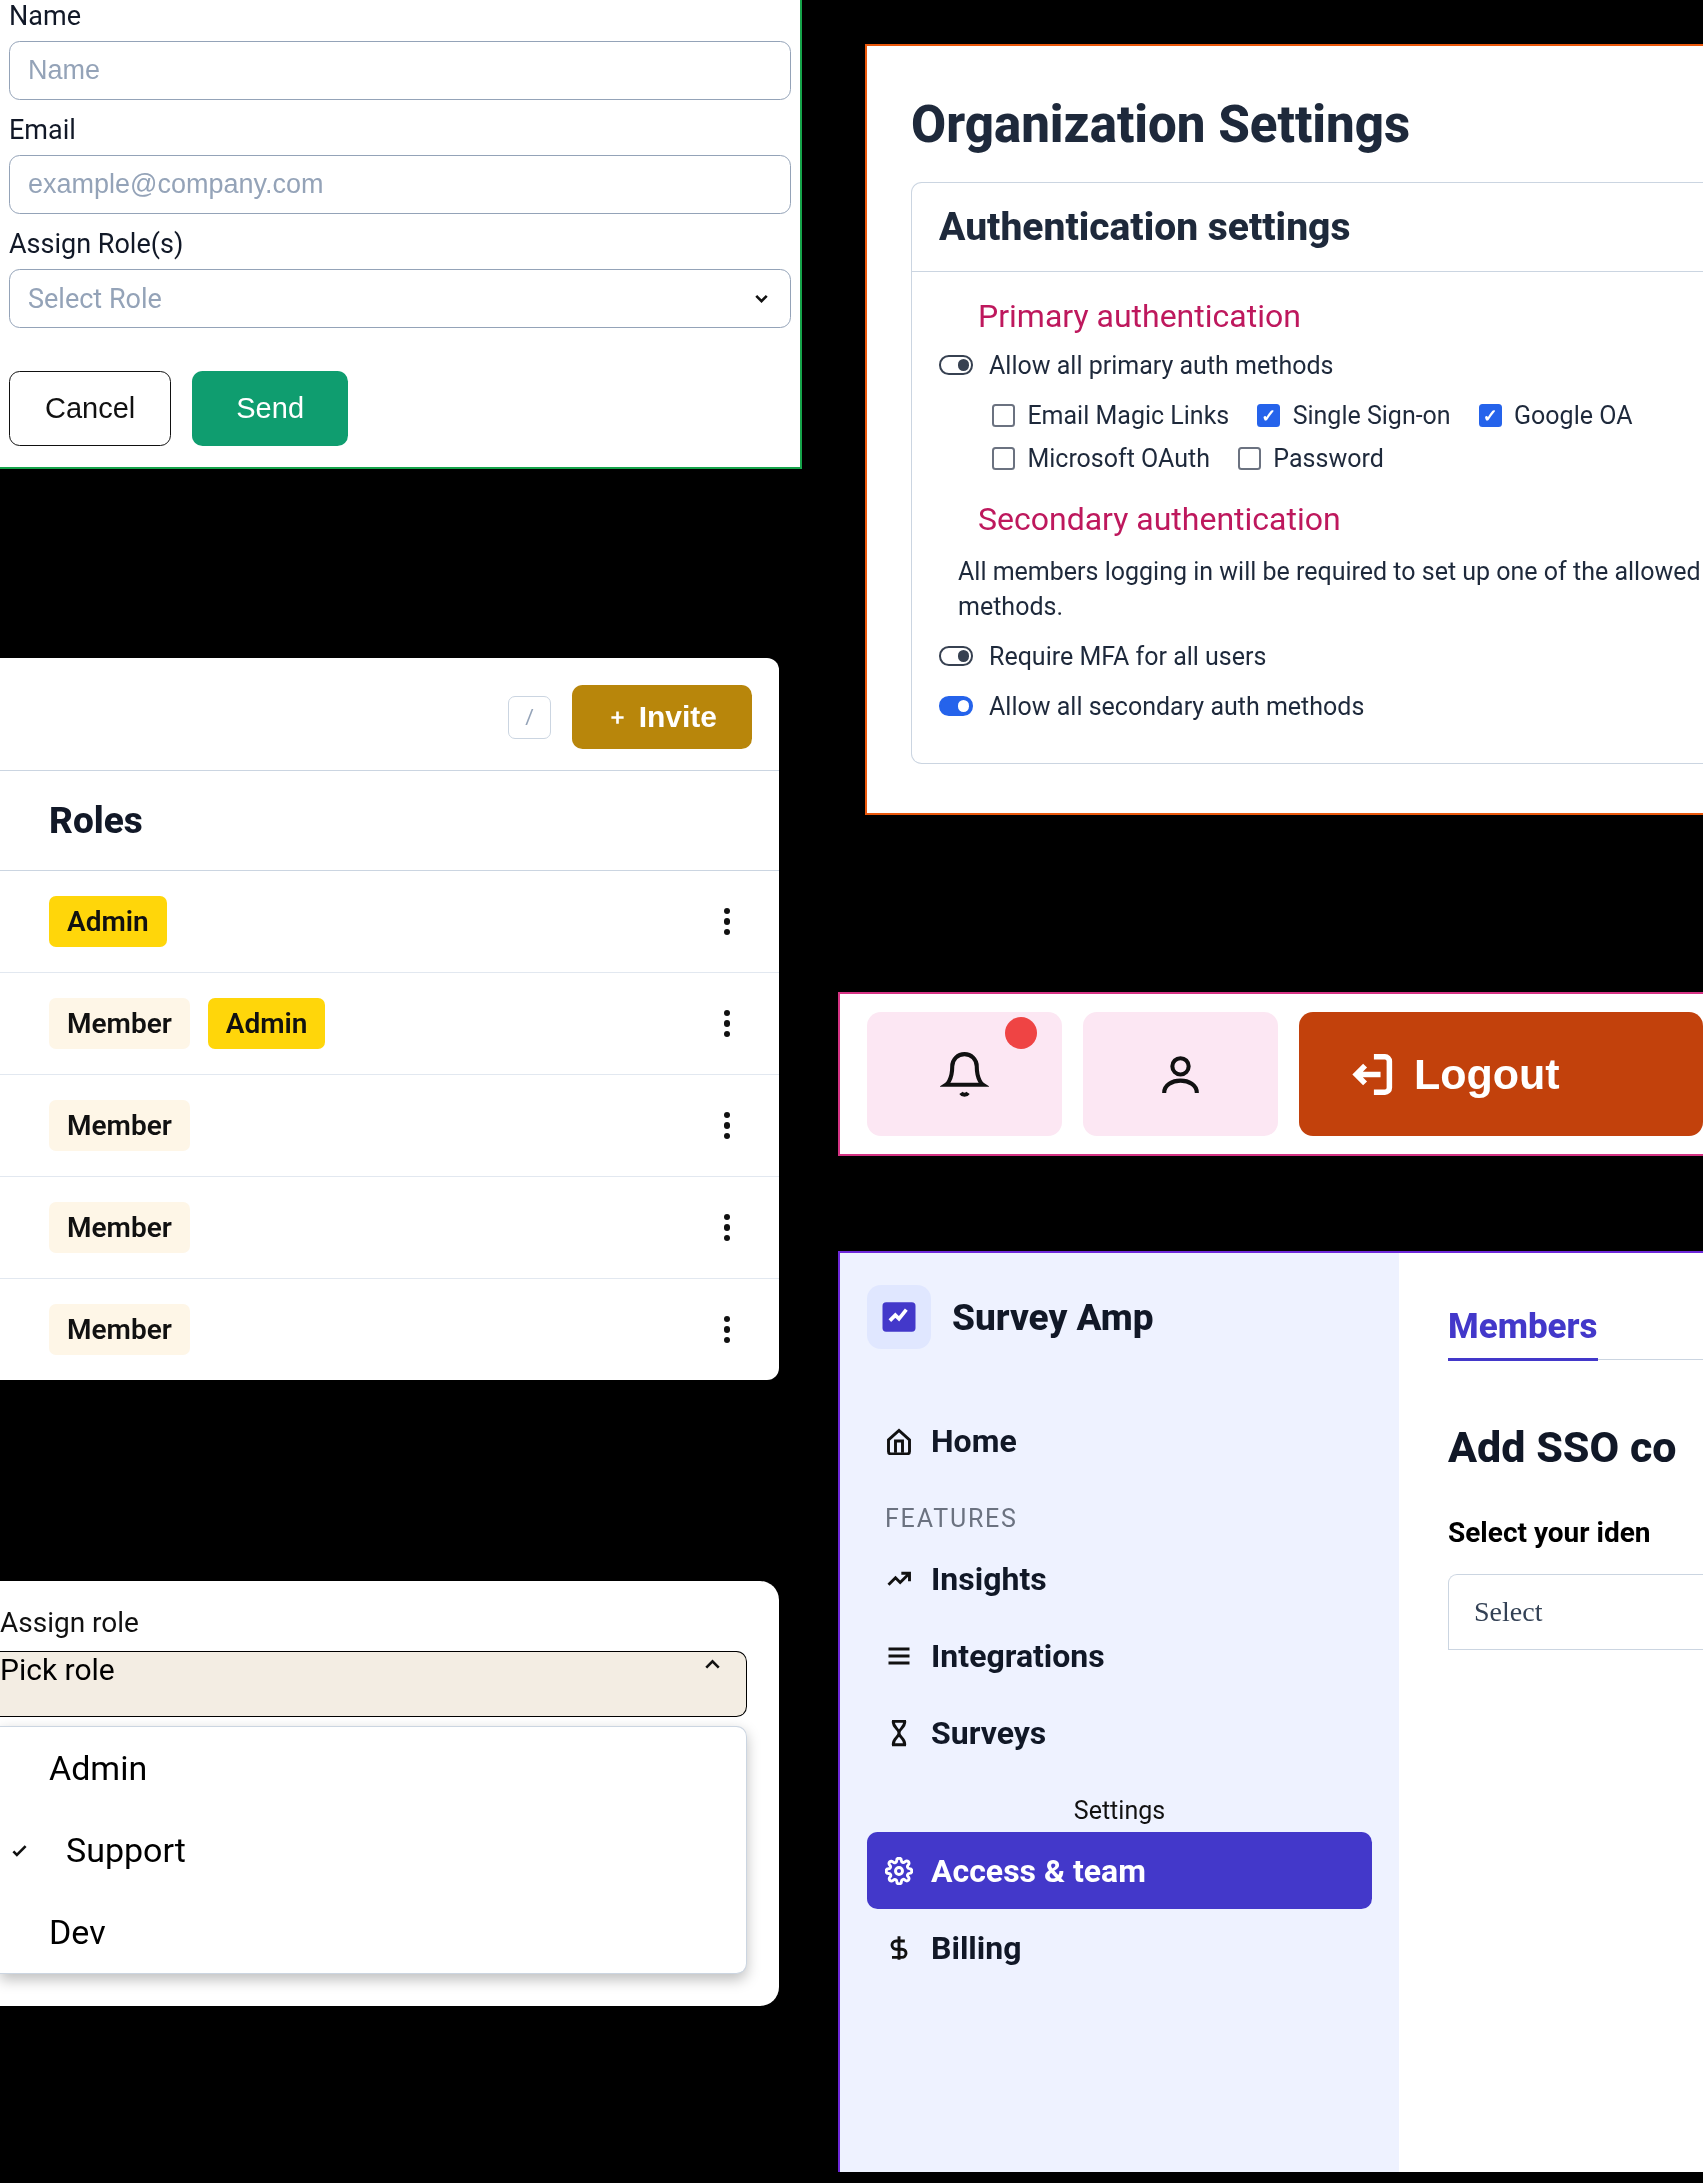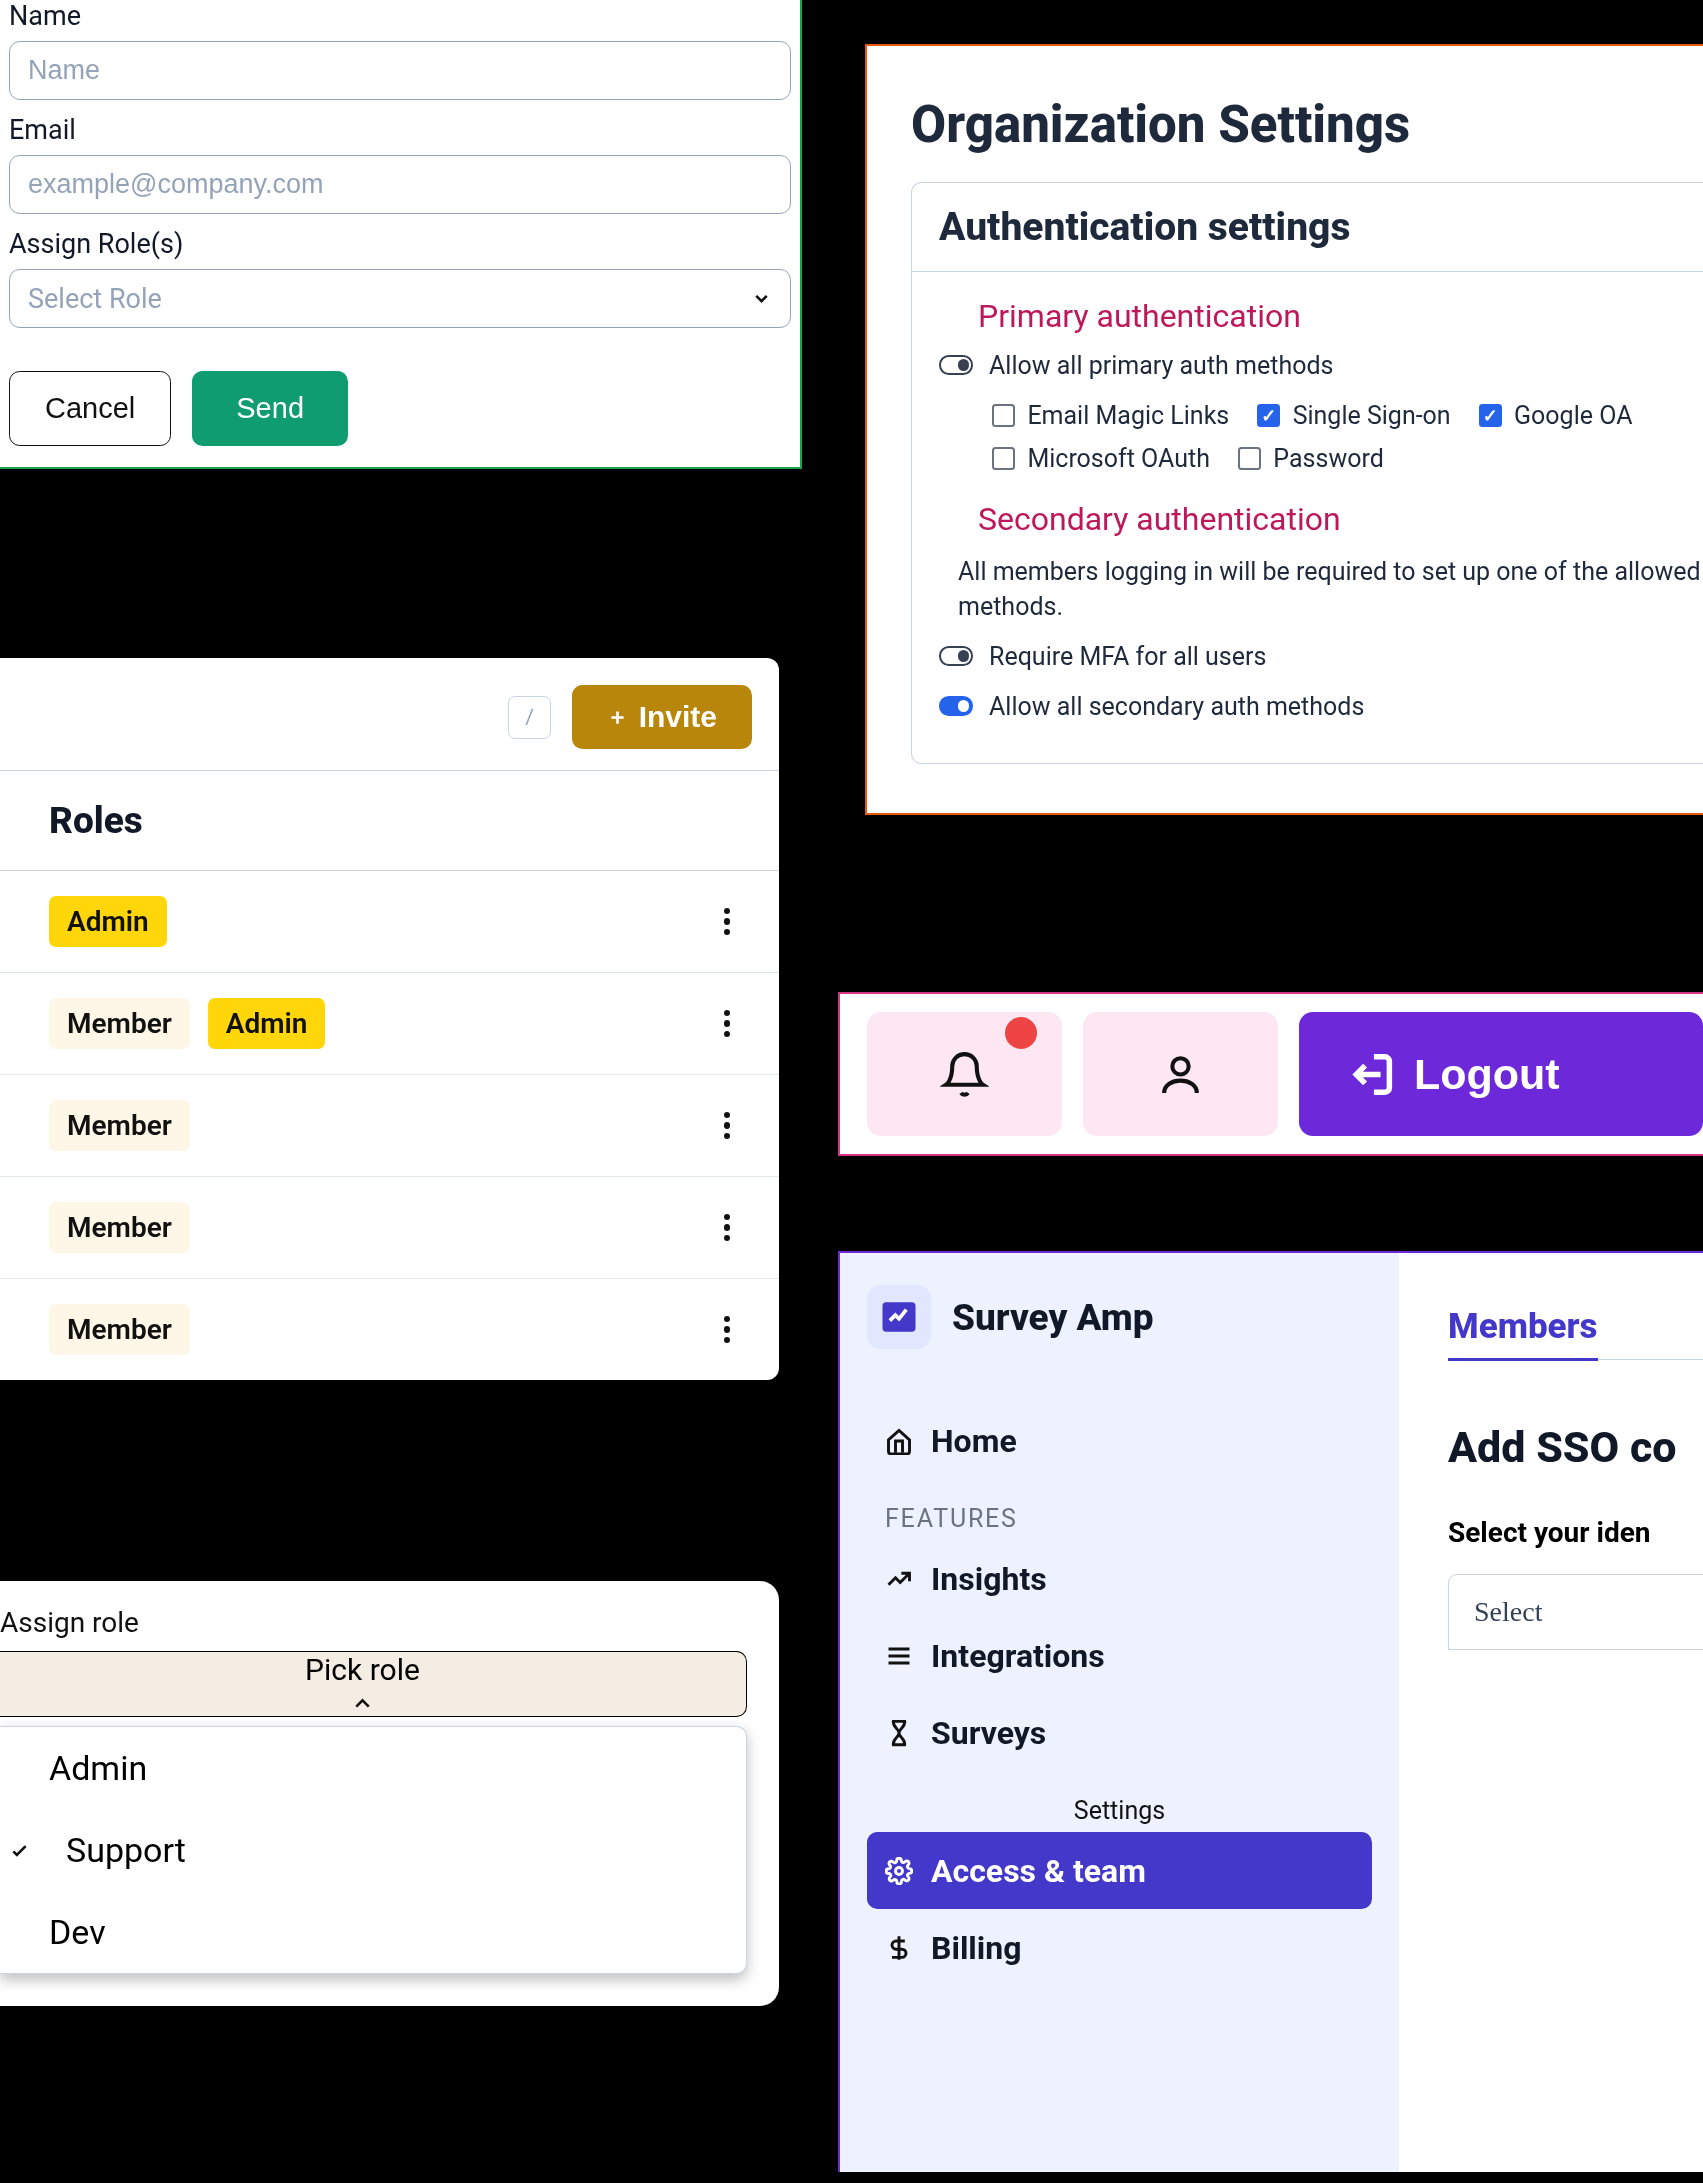--- a/index.html
+++ b/index.html
@@ -137,37 +137,37 @@
   background: #fff;
   border: 2.7px solid #d63384;
   border-right: none;
   padding: 18px 0 18px 27px;
   display: flex;
   gap: 21px;
 }
 .icon-btn { width: 195px; height: 124px; background: #fce7f3; border: none; border-radius: 14px; position: relative; display: flex; align-items: center; justify-content: center; }
 .icon-btn svg { width: 49px; height: 49px; }
 .red-dot { position: absolute; top: 5.3px; right: 25px; width: 32px; height: 32px; background: #ef4444; border-radius: 50%; }
-.btn-logout { flex: 1; height: 124px; background: #6d28d9; color: #fff; border: none; border-radius: 14px; font-size: 43px; font-weight: 800; display: flex; align-items: center; gap: 18px; padding-left: 44px; }
+.btn-logout { flex: 1; height: 124px; background: #c2410c; color: #fff; border: none; border-radius: 14px; font-size: 43px; font-weight: 800; display: flex; align-items: center; gap: 18px; padding-left: 44px; }
 .btn-logout svg { width: 53px; height: 53px; }
 
 
 .panel-assign {
   position: absolute;
   left: 0;
   top: 1579px;
   width: 781px;
   background: #fff;
   border: 2.7px solid #000;
   border-left: none;
   border-radius: 0 21px 21px 0;
   padding: 25px 32px 32px 0;
 }
 .assign-label { font-size: 28px; color: #111; margin-bottom: 12.4px; }
-.assign-select { width: 100%; background: #f3ede3; border-top: 1.3px solid #000; border-bottom: 1.3px solid #000; border-right: 1.3px solid #000; border-left: none; border-radius: 0 10.6px 10.6px 0; height: 66px; display: flex; align-items: center; justify-content: space-between; padding: 0 21px 0 0; font-size: 30px; flex-direction: column; }
+.assign-select { width: 100%; background: #f3ede3; border-top: 1.3px solid #000; border-bottom: 1.3px solid #000; border-right: 1.3px solid #000; border-left: none; border-radius: 0 10.6px 10.6px 0; height: 66px; display: flex; align-items: flex-start; justify-content: space-between; padding: 0 21px 0 0; font-size: 30px; }
 .chev-up { width: 25px; height: 25px; }
 .assign-menu { margin-top: 9px; border-top: 1.3px solid #cbd5e1; border-bottom: 1.3px solid #cbd5e1; border-right: 1.3px solid #cbd5e1; border-left: none; border-radius: 0 10.6px 10.6px 0; background: #fff; box-shadow: 0 5.3px 14px rgba(0,0,0,0.25); }
 .assign-opt { padding: 21px 0 21px 49px; font-size: 34px; display: flex; align-items: center; gap: 18px; }
 .check-sm { width: 21px; height: 21px; display: inline-flex; align-items: center; justify-content: center; margin-left: -40px; margin-right: 18px; }
 
 
 .panel-survey {
   position: absolute;
   right: 0;
   top: 1251px;

